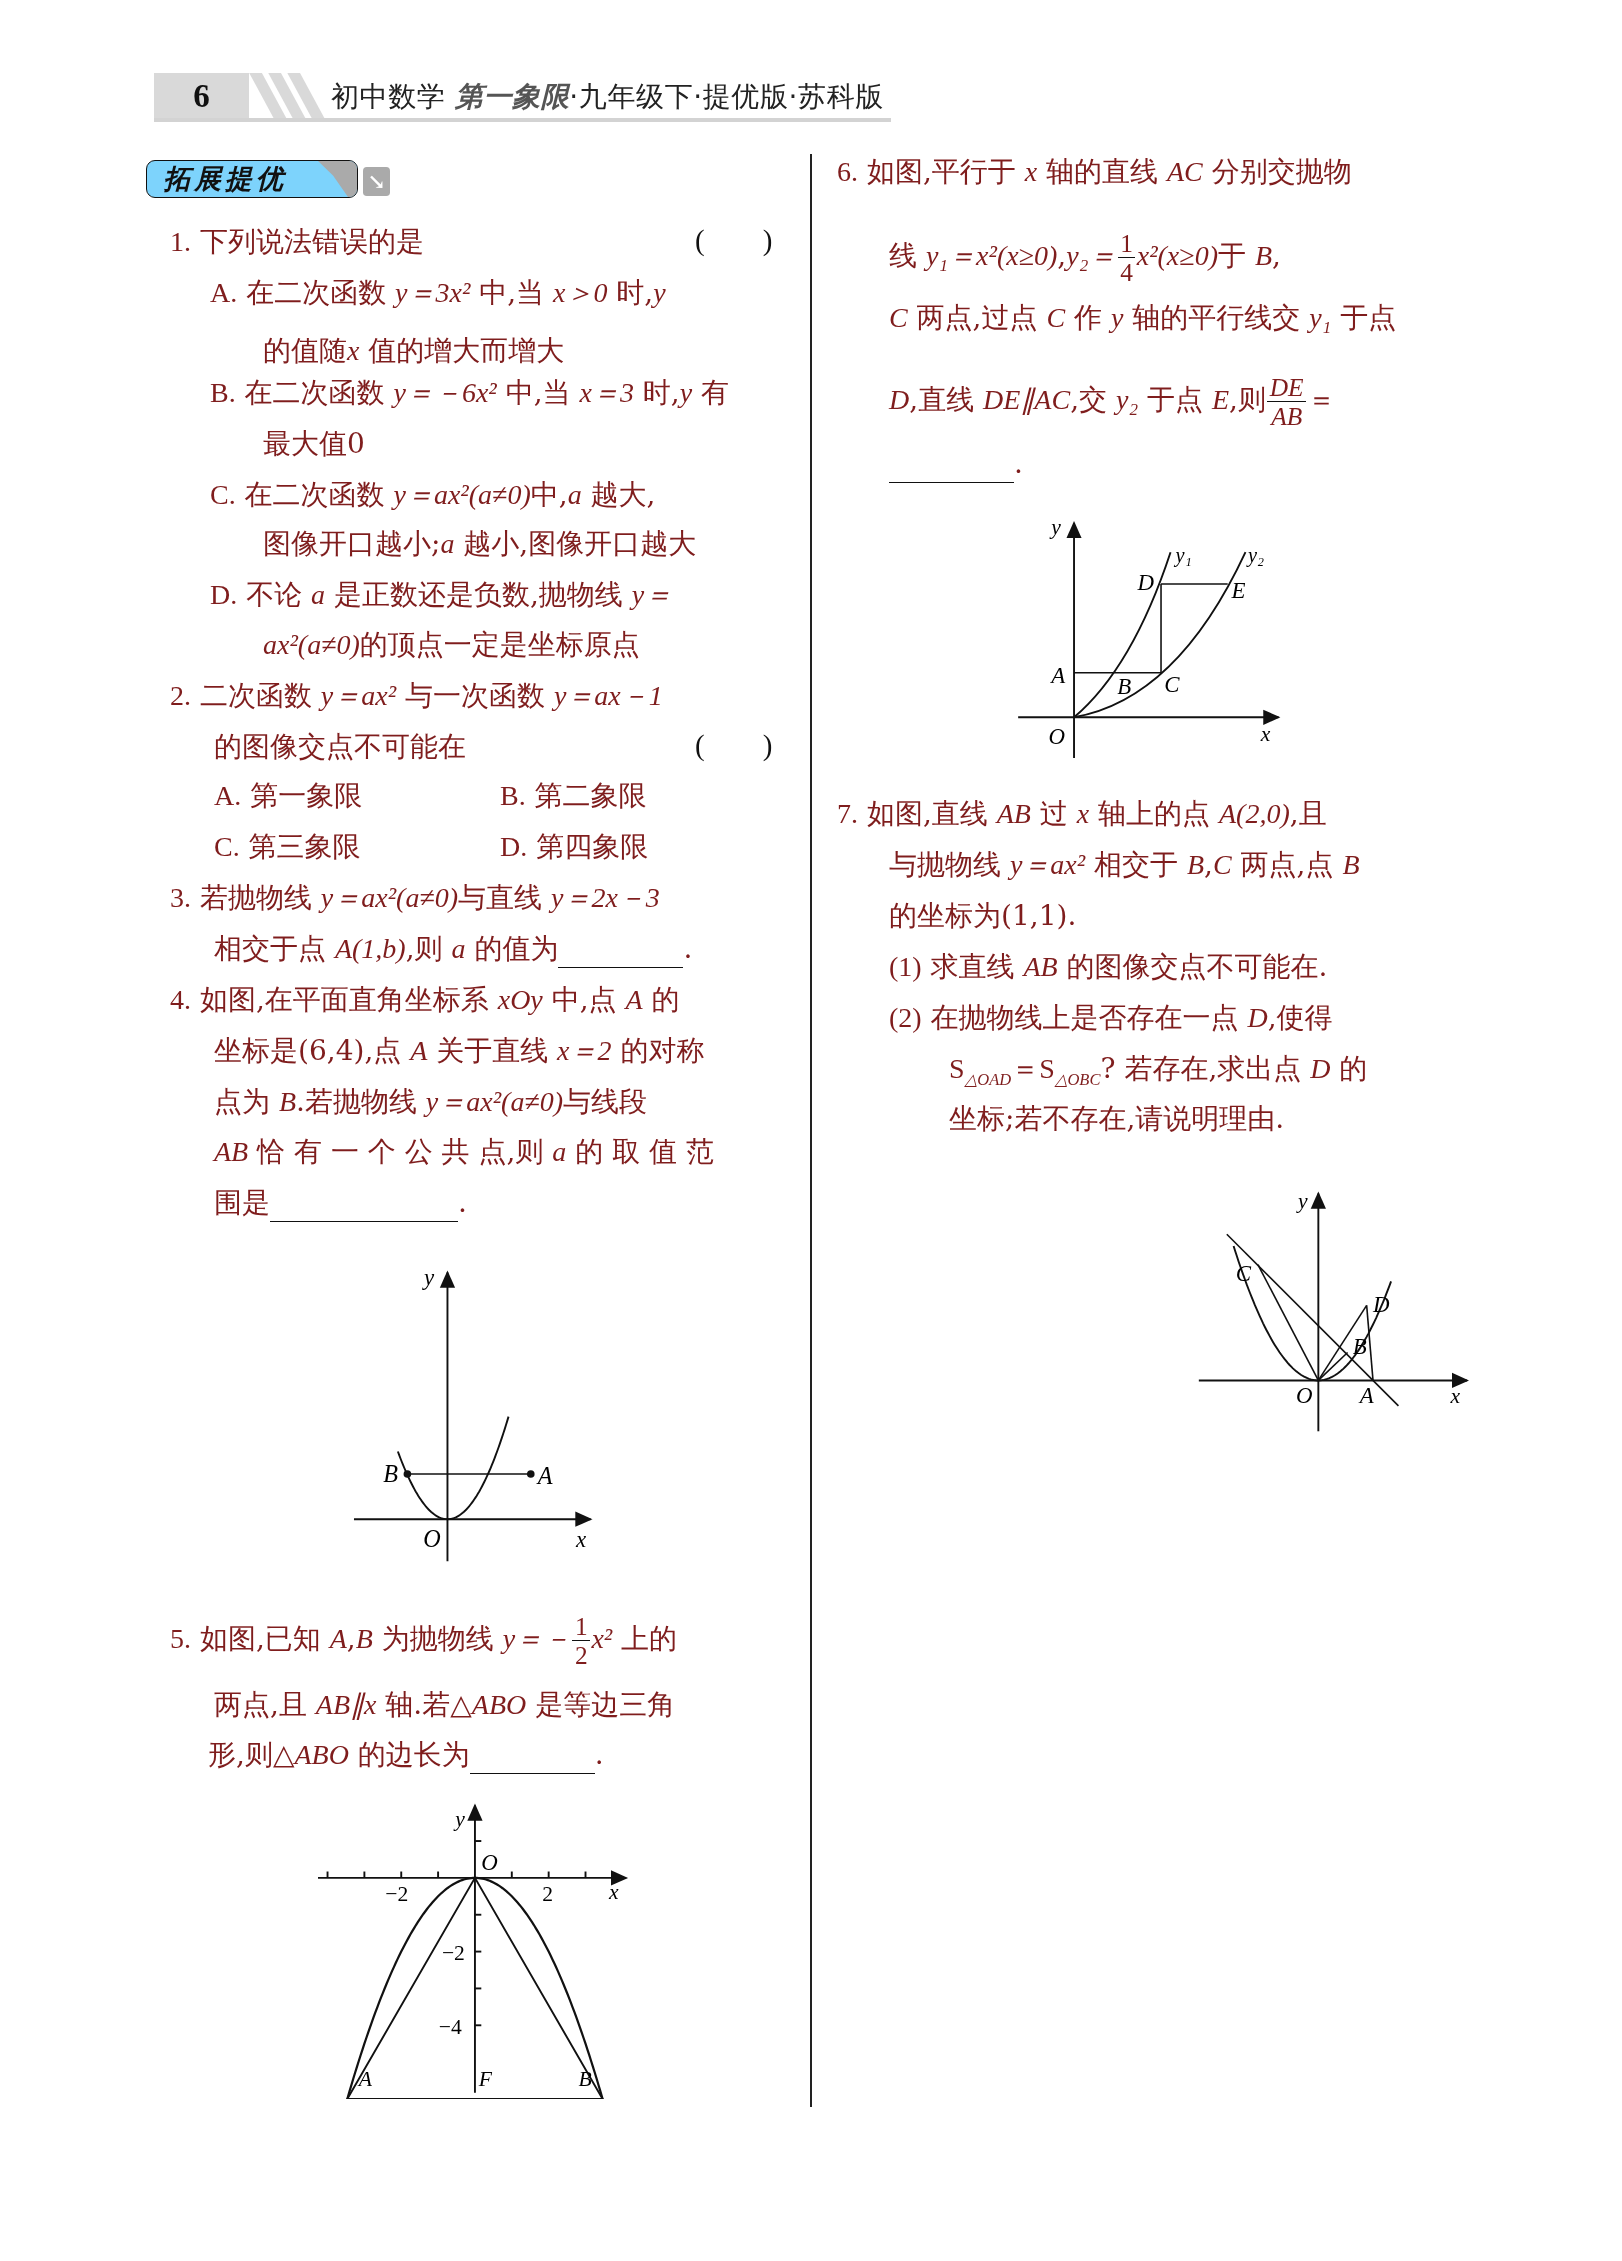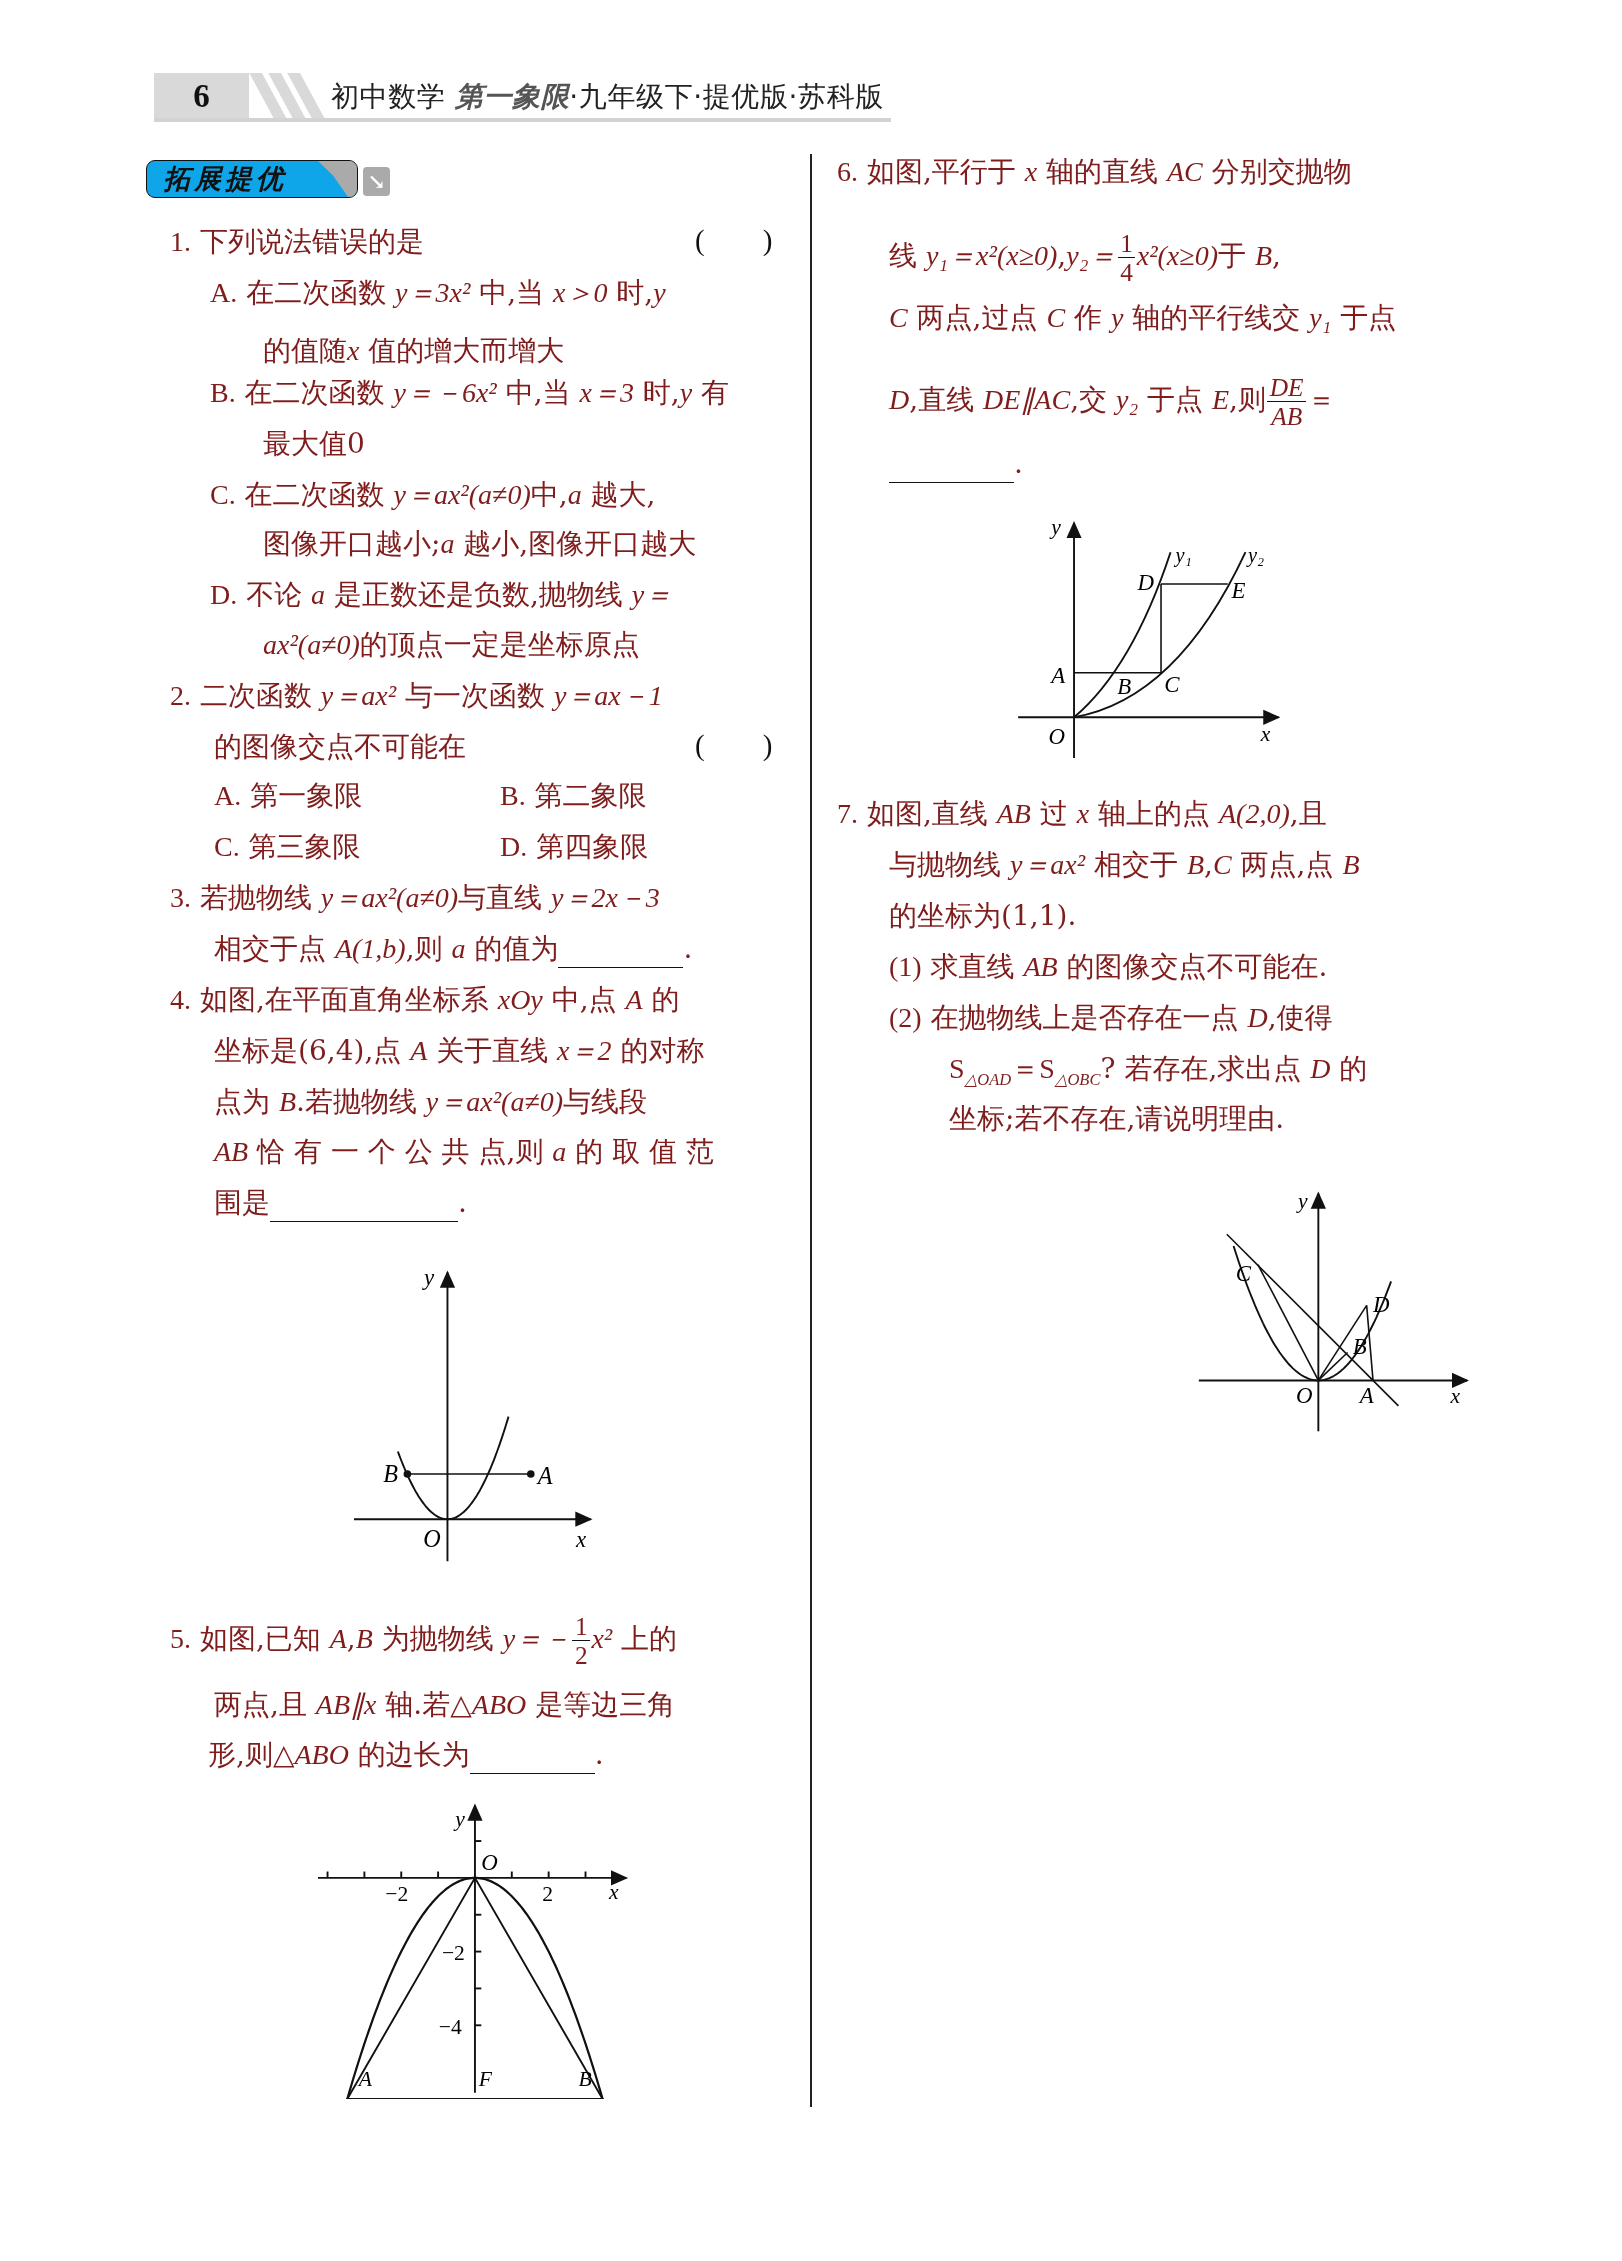--- a/index.html
+++ b/index.html
@@ -20,21 +20,21 @@
     position: absolute; left: 331px; top: 76px; height: 42px; line-height: 42px;
     font-family: "DejaVu Sans", sans-serif; font-size: 28px; color: #222; white-space: nowrap;
     letter-spacing: 0.6px;
   }
   .hdr-title .brand { font-family: "DejaVu Serif", serif; font-style: italic; font-weight: bold; color: #555; }
   .hdr-rule { position: absolute; left: 154px; top: 118px; width: 737px; height: 3.8px; background: #d3d3d3; }
 
   
   .sec-tag {
     position: absolute; left: 146px; top: 160px; width: 210px; height: 36px;
-    border: 1.9px solid #111; border-radius: 9px; overflow: hidden; background: #0ea5e9;
+    border: 1.9px solid #111; border-radius: 9px; overflow: hidden; background: #7dd3fc;
   }
   .sec-tag .shade { position: absolute; right: 0; top: 0; width: 60px; height: 100%; background: #aaaaaa; clip-path: polygon(35% 0, 100% 0, 100% 100%, 85% 100%, 60% 40%); }
   .sec-tag .label {
     position: absolute; left: 16.5px; top: 0; height: 36px; line-height: 36px;
     font-family: "DejaVu Serif", serif; font-weight: bold; font-style: italic; font-size: 27px; letter-spacing: 3.8px;
   }
   .sec-arrow {
     position: absolute; left: 363px; top: 167px; width: 27px; height: 29px; background: #aaaaaa; border-radius: 3.8px;
     color: #fff; font-size: 21.6px; line-height: 29px; text-align: center; font-weight: bold;
   }

